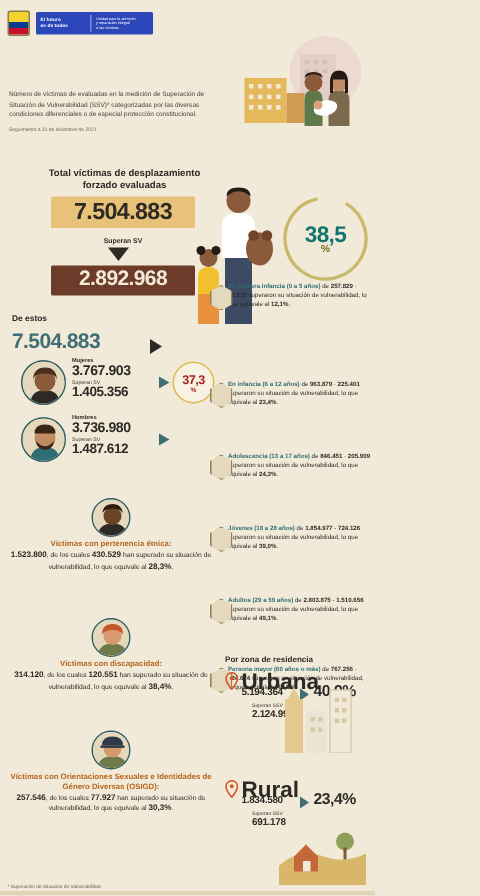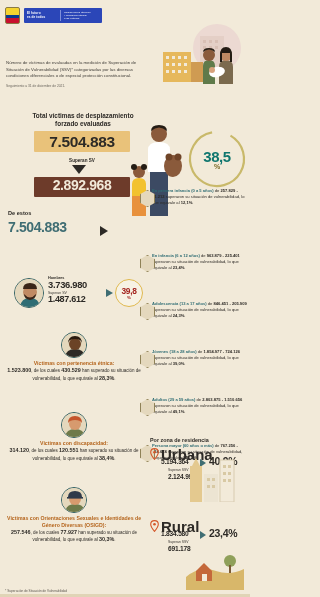--- a/index.html
+++ b/index.html
@@ -292,42 +292,59 @@
     <path d="M4 76 L4 64 Q4 58 11 58 Q18 58 18 64 L18 76 Z" fill="#f2c22e"></path>
     <circle cx="11" cy="52" r="6" fill="#8a5a3b"></circle>
     <circle cx="6" cy="47" r="3" fill="#241c14"></circle>
       <circle cx="16" cy="47" r="3" fill="#241c14"></circle>
   </svg>
 
   <div class="de-estos">De estos</div>
   <div class="de-estos-num">7.504.883</div>
   <div class="arrow-right-dark"></div>
 
+  <div class="grow" style="top:238px">
+    <div class="g-ico">
+      <svg viewBox="0 0 30 30" width="30" height="30">
+        <rect width="30" height="30" fill="#e4d8bd"></rect>
+        <path d="M5 30 Q5 19 15 19 Q25 19 25 30 Z" fill="#2d2a26"></path>
+        <circle cx="15" cy="13" r="7" fill="#8a5a3b"></circle>
+        <path d="M7 13 Q7 4 15 4 Q23 4 23 13 Q23 8 15 8 Q7 8 7 13 Z" fill="#4a2f1c"></path>
+      </svg>
+    </div>
+    <div class="g-txt">
+      <div class="g-lab">Mujeres</div>
+      <div class="g-num">3.767.903</div>
+      <div class="g-sv">Superan SV</div>
+      <div class="g-sv2">1.405.356</div>
+    </div>
+    <div class="g-arrow"></div>
+    <div class="g-circ">
+      <div class="n">37,3</div>
+      <div class="s">%</div>
+    </div>
+  </div>
 
   <div class="grow" style="top:276px">
     <div class="g-ico">
       <svg viewBox="0 0 30 30" width="30" height="30">
         <rect width="30" height="30" fill="#e4d8bd"></rect>
         <path d="M5 30 Q5 19 15 19 Q25 19 25 30 Z" fill="#2f6d74"></path>
         <circle cx="15" cy="13" r="7" fill="#c08a63"></circle>
         <path d="M8 10 Q8 4 15 4 Q22 4 22 10 Z" fill="#3a2518"></path>
         <path d="M9 15 Q15 22 21 15 Q21 20 15 21 Q9 20 9 15 Z" fill="#3a2518"></path>
       </svg>
     </div>
     <div class="g-txt">
       <div class="g-lab">Hombres</div>
       <div class="g-num">3.736.980</div>
       <div class="g-sv">Superan SV</div>
       <div class="g-sv2">1.487.612</div>
     </div>
     <div class="g-arrow"></div>
-    <div class="g-circ">
-      <div class="n">39,8</div>
-      <div class="s">%</div>
-    </div>
   </div>
 
   <div class="cat" style="top:332px">
     <div class="cat-ico">
       <svg viewBox="0 0 26 26" width="26" height="26">
         <rect width="26" height="26" fill="#e4d8bd"></rect>
         <path d="M3 26 Q3 16 13 16 Q23 16 23 26 Z" fill="#2d2a26"></path>
         <circle cx="13" cy="11" r="6" fill="#6b4326"></circle>
         <path d="M6 11 Q6 3 13 3 Q20 3 20 11 Q20 6 13 6 Q6 6 6 11 Z" fill="#2a1a0f"></path>
       </svg>

